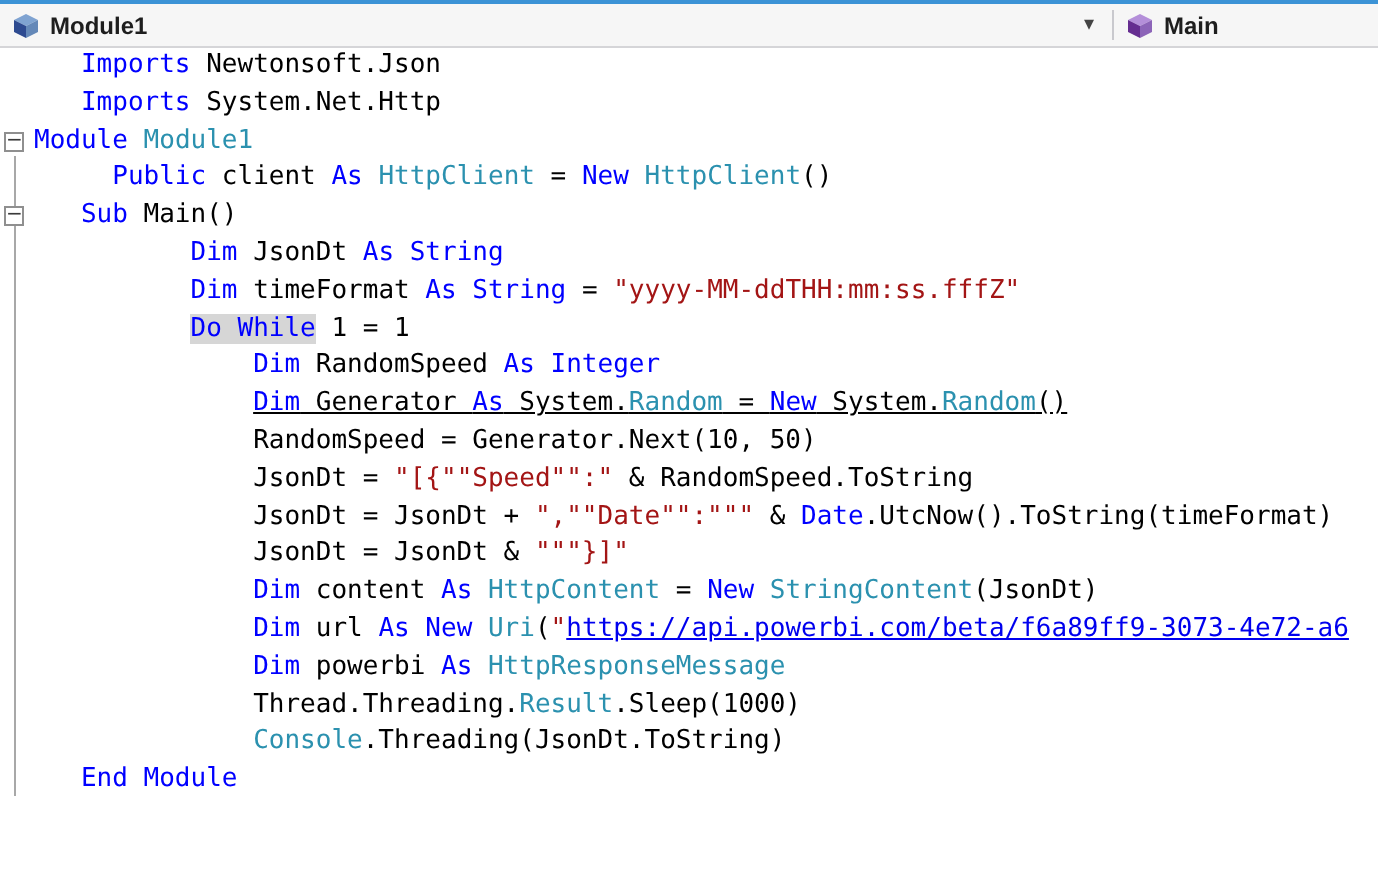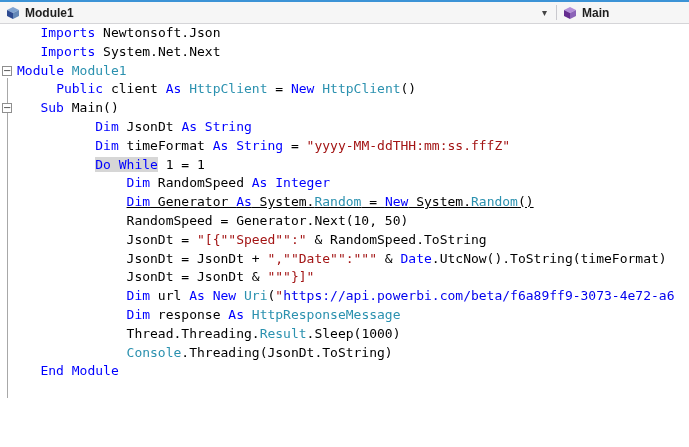--- a/index.html
+++ b/index.html
@@ -26,21 +26,21 @@
   .lines { position:relative; }
   .line { display:flex; height:18.8px; line-height:18.8px; position:relative; }
   .gutter { flex:0 0 17px; width:17px; position:relative; }
   .foldbox { position:absolute; left:2px; top:4px; width:10px; height:10px; background:#fff;
              border:1px solid #8f8f8f; color:#3a3a3a; font-size:10px; line-height:8px; text-align:center;
              font-family:"DejaVu Sans", sans-serif; }
   .code { flex:1; white-space:pre; overflow:hidden; }
   .tok-k { color:var(--keyword,#0000ff); }
   .tok-y { color:var(--type,#2b91af); }
   .tok-s { color:var(--string,#a31515); }
-  .tok-u { color:var(--url,#0000ee); }
+  .tok-u { color:var(--url,#0000ee); text-decoration:underline; }
   .tok-t { color:#000000; }
   .tok-h { color:var(--keyword,#0000ff); background:var(--highlight,#d6d6d6); }
   .caret { display:inline-block; width:1px; height:14px; background:#000; vertical-align:middle; margin-left:1px; }
   .caret-box { position:absolute; right:3px; top:0; bottom:0; border:1px solid #6f6f6f; pointer-events:none; }
 </style>
 </head>
 <body>
 
 <div class="window">
 
@@ -72,21 +72,21 @@
 
   <div class="editor">
     <div class="outline-line"></div>
     <div class="lines">
         <div class="line">
           <span class="gutter"></span>
           <span class="code" style="padding-left: 3ch;"><span class="tok-k">Imports</span><span class="tok-t"> Newtonsoft.Json</span></span>
         </div>
         <div class="line">
           <span class="gutter"></span>
-          <span class="code" style="padding-left: 3ch;"><span class="tok-k">Imports</span><span class="tok-t"> System.Net.Next</span></span>
+          <span class="code" style="padding-left: 3ch;"><span class="tok-k">Imports</span><span class="tok-t"> System.Net.Http</span></span>
         </div>
         <div class="line">
           <span class="gutter">
             <span class="foldbox">−</span>
           </span>
           <span class="code" style="padding-left: 0ch;"><span class="tok-k">Module</span><span class="tok-y"> Module1</span></span>
         </div>
         <div class="line">
           <span class="gutter"></span>
           <span class="code" style="padding-left: 5ch;"><span class="tok-k">Public</span><span class="tok-t"> client </span><span class="tok-k">As</span><span class="tok-y"> HttpClient</span><span class="tok-t"> = </span><span class="tok-k">New</span><span class="tok-y"> HttpClient</span><span class="tok-t">()</span></span>
@@ -128,25 +128,29 @@
         <div class="line">
           <span class="gutter"></span>
           <span class="code" style="padding-left: 14ch;"><span class="tok-t">JsonDt = JsonDt + </span><span class="tok-s">",""Date"":"""</span><span class="tok-t"> &amp; </span><span class="tok-k">Date</span><span class="tok-t">.UtcNow().ToString(timeFormat)</span></span>
         </div>
         <div class="line">
           <span class="gutter"></span>
           <span class="code" style="padding-left: 14ch;"><span class="tok-t">JsonDt = JsonDt &amp; </span><span class="tok-s">"""}]"</span></span>
         </div>
         <div class="line">
           <span class="gutter"></span>
+          <span class="code" style="padding-left: 14ch;"><span class="tok-k">Dim</span><span class="tok-t"> content </span><span class="tok-k">As</span><span class="tok-y"> HttpContent</span><span class="tok-t"> = </span><span class="tok-k">New</span><span class="tok-y"> StringContent</span><span class="tok-t">(JsonDt)</span></span>
+        </div>
+        <div class="line">
+          <span class="gutter"></span>
           <span class="code" style="padding-left: 14ch;"><span class="tok-k">Dim</span><span class="tok-t"> url </span><span class="tok-k">As</span><span class="tok-k"> New</span><span class="tok-y"> Uri</span><span class="tok-t">(</span><span class="tok-s">"</span><span class="tok-u">https://api.powerbi.com/beta/f6a89ff9-3073-4e72-a6</span></span>
         </div>
         <div class="line">
           <span class="gutter"></span>
-          <span class="code" style="padding-left: 14ch;"><span class="tok-k">Dim</span><span class="tok-t"> response </span><span class="tok-k">As</span><span class="tok-y"> HttpResponseMessage</span></span>
+          <span class="code" style="padding-left: 14ch;"><span class="tok-k">Dim</span><span class="tok-t"> powerbi </span><span class="tok-k">As</span><span class="tok-y"> HttpResponseMessage</span></span>
         </div>
         <div class="line">
           <span class="gutter"></span>
           <span class="code" style="padding-left: 14ch;"><span class="tok-t">Thread.Threading.</span><span class="tok-y">Result</span><span class="tok-t">.Sleep(1000)</span></span>
         </div>
         <div class="line">
           <span class="gutter"></span>
           <span class="code" style="padding-left: 14ch;"><span class="tok-y">Console</span><span class="tok-t">.Threading(JsonDt.ToString)</span></span>
         </div>
         <div class="line">

